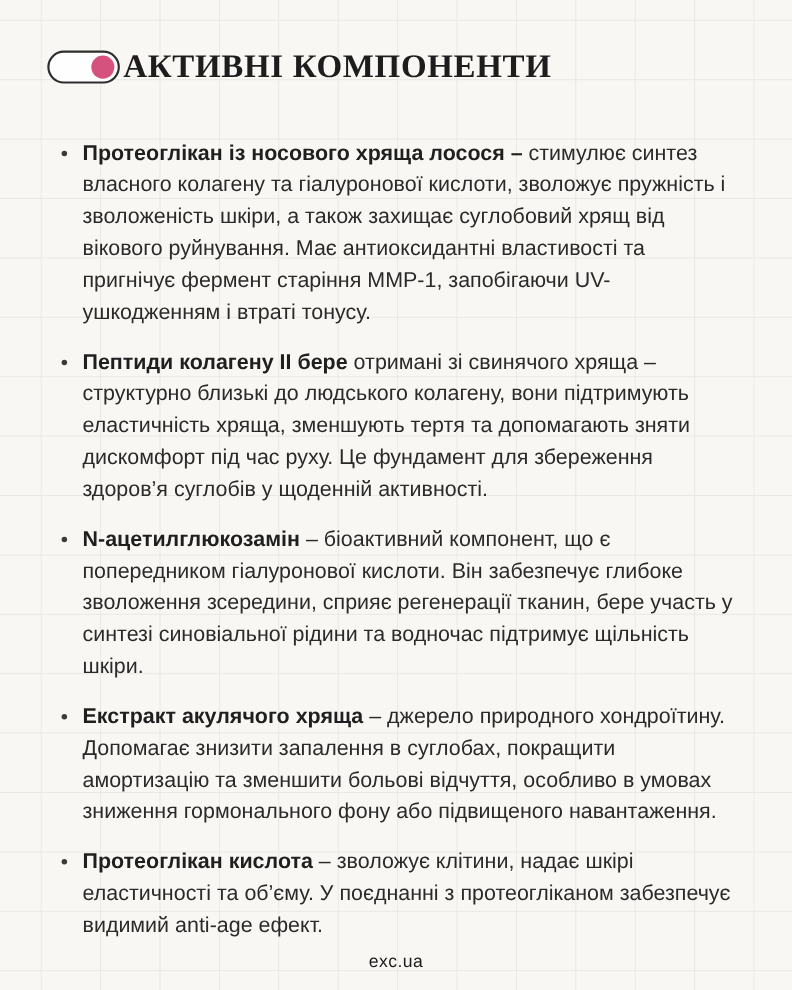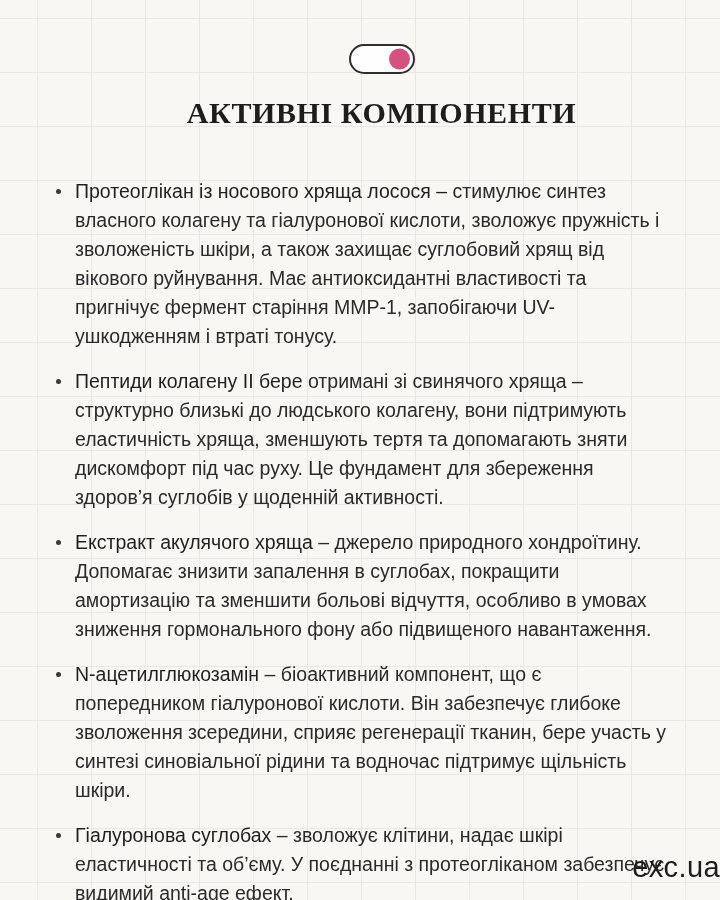--- a/index.html
+++ b/index.html
@@ -15,23 +15,22 @@
       linear-gradient(to bottom, #eae8e2 1px, transparent 1px);
     background-size: 54px 54px;
     background-position: -17px 18px;
     font-family: "Liberation Sans", sans-serif;
     color: #272727;
   }
 
   .header {
     display: flex;
     align-items: center;
-    gap: 22px;
+    gap: 3px;
     padding: 44px 0 0 43px;
-    flex-direction: column;
   }
 
   .toggle {
     width: 66px;
     height: 30px;
     box-sizing: border-box;
     border: 2px solid #2e2e2e;
     border-radius: 16px;
     background: #fefefe;
     position: relative;
@@ -75,50 +74,50 @@
   .components-list li::before {
     content: "";
     position: absolute;
     left: -19px;
     top: 12px;
     width: 5px;
     height: 5px;
     border-radius: 50%;
     background: #3a3a3a;
   }
-  .lead { font-weight: 400; color: #1f1f1f; }
+  .lead { font-weight: 700; color: #1f1f1f; }
 
   .footer {
     position: absolute;
     left: 0;
     right: 0;
     bottom: 16px;
-    text-align: right;
-    font-size: 29px;
+    text-align: center;
+    font-size: 16px;
     letter-spacing: 0.4px;
     color: #1c1c1c;
   }
 </style>
 </head>
 <body>
 
 <header class="header">
   <div class="toggle">
     <div class="toggle-knob" style="background: rgb(214, 82, 126);"></div>
   </div>
   <h1 class="title">АКТИВНІ КОМПОНЕНТИ</h1>
 </header>
 
 <main class="content">
   <ul class="components-list" id="components-list">
   <li><span class="lead">Протеоглікан із носового хряща лосося –</span> <span class="body">стимулює синтез власного колагену та гіалуронової кислоти, зволожує пружність і зволоженість шкіри, а також захищає суглобовий хрящ від вікового руйнування. Має антиоксидантні властивості та пригнічує фермент старіння ММР-1, запобігаючи UV-ушкодженням і втраті тонусу.</span></li>
 
   <li><span class="lead">Пептиди колагену II бере</span> <span class="body">отримані зі свинячого хряща – структурно близькі до людського колагену, вони підтримують еластичність хряща, зменшують тертя та допомагають зняти дискомфорт під час руху. Це фундамент для збереження здоров’я суглобів у щоденній активності.</span></li>
 
+  <li><span class="lead">N-ацетилглюкозамін</span> <span class="body">– біоактивний компонент, що є попередником гіалуронової кислоти. Він забезпечує глибоке зволоження зсередини, сприяє регенерації тканин, бере участь у синтезі синовіальної рідини та водночас підтримує щільність шкіри.</span></li>
+
   <li><span class="lead">Екстракт акулячого хряща</span> <span class="body">– джерело природного хондроїтину. Допомагає знизити запалення в суглобах, покращити амортизацію та зменшити больові відчуття, особливо в умовах зниження гормонального фону або підвищеного навантаження.</span></li>
 
-  <li><span class="lead">N-ацетилглюкозамін</span> <span class="body">– біоактивний компонент, що є попередником гіалуронової кислоти. Він забезпечує глибоке зволоження зсередини, сприяє регенерації тканин, бере участь у синтезі синовіальної рідини та водночас підтримує щільність шкіри.</span></li>
-
-  <li><span class="lead">Гіалуронова суглобах</span> <span class="body">– зволожує клітини, надає шкірі еластичності та об’єму. У поєднанні з протеогліканом забезпечує видимий anti-age ефект.</span></li>
+  <li><span class="lead">Протеоглікан кислота</span> <span class="body">– зволожує клітини, надає шкірі еластичності та об’єму. У поєднанні з протеогліканом забезпечує видимий anti-age ефект.</span></li>
 </ul>
 </main>
 
 <footer class="footer">exc.ua</footer>
 
 </body></html>

